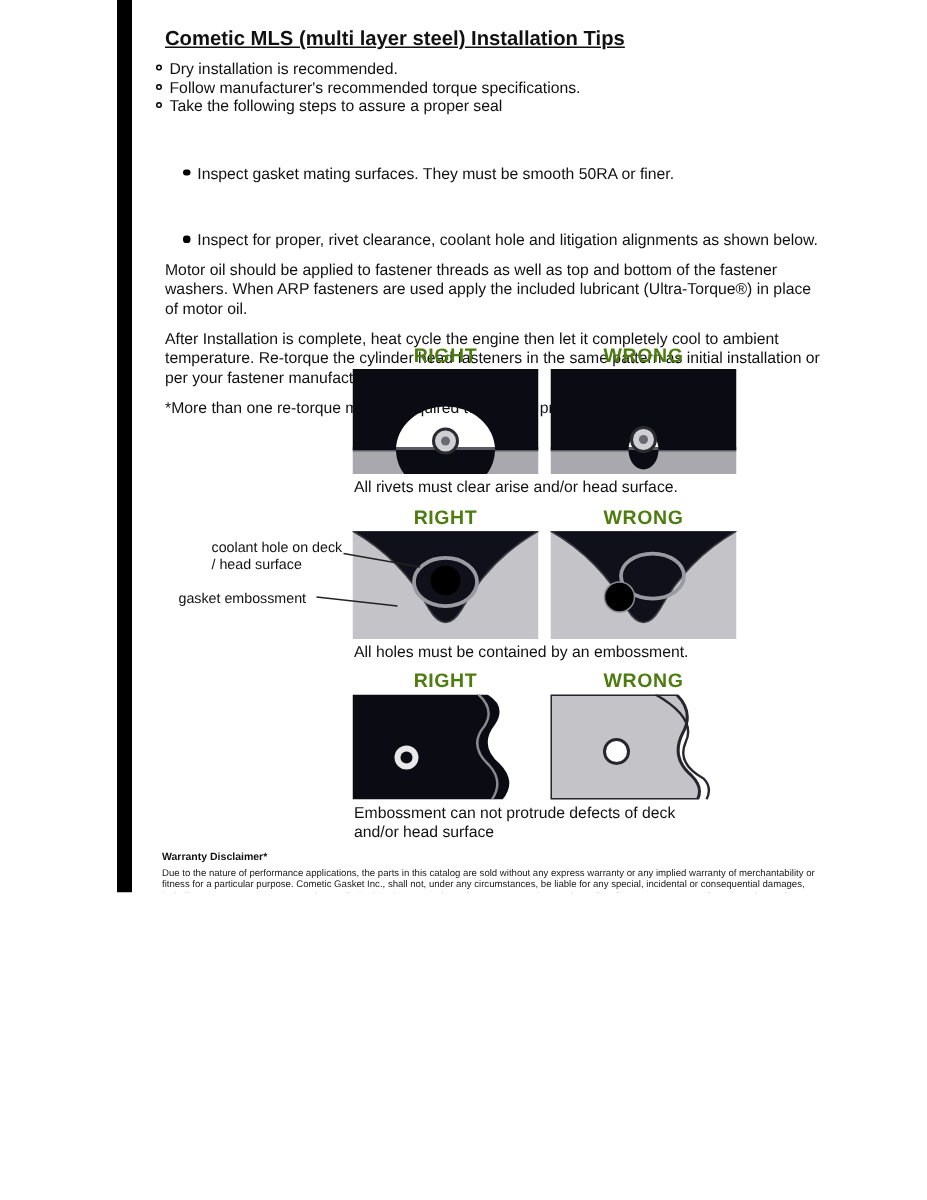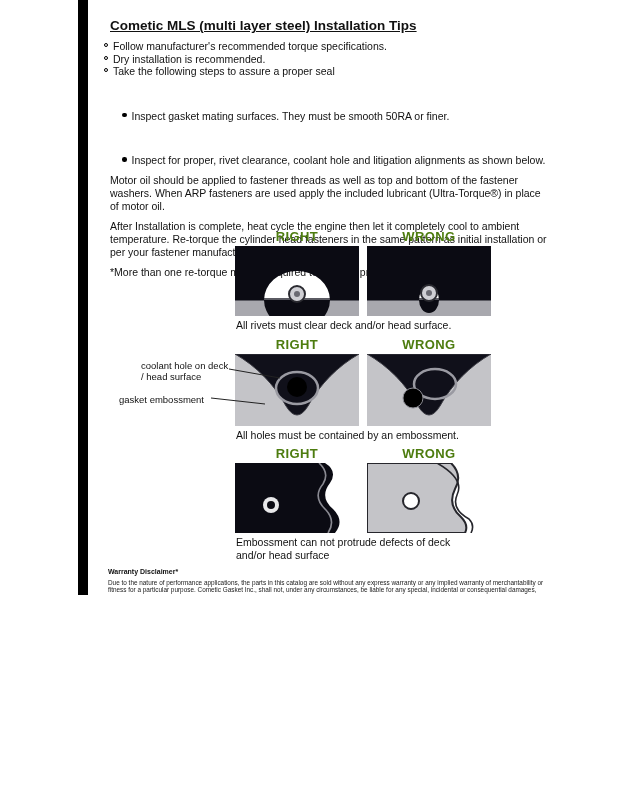--- a/index.html
+++ b/index.html
@@ -138,25 +138,25 @@
 
 <div class="page">
   <div class="leftbar"></div>
 
   <div class="content">
     <h1 class="title">Cometic MLS (multi layer steel) Installation Tips</h1>
 
     <div class="tips">
       <div class="tip">
         <span class="ring"></span>
-        <span>Follow manufacturer's recommended torque specifications.</span>
+        <span>Dry installation is recommended.</span>
       </div>
       <div class="tip">
         <span class="ring"></span>
-        <span>Dry installation is recommended.</span>
+        <span>Follow manufacturer's recommended torque specifications.</span>
       </div>
       <div class="tip">
         <span class="ring"></span>
         <span>Take the following steps to assure a proper seal</span>
       </div>
       <div class="tip sub">
         <span class="dot"></span>
         <span>Inspect gasket mating surfaces.  They must be smooth 50RA or finer.</span>
       </div>
       <div class="tip sub">
@@ -186,21 +186,21 @@
           <circle cx="62" cy="48" r="3" fill="#6a6a72"></circle>
         </svg>
         <svg width="124" height="70" viewBox="0 0 124 70">
           <rect x="0" y="54" width="124" height="16" fill="#a8a8ae"></rect>
           <rect x="0" y="52" width="124" height="3" fill="#5a5a62"></rect>
           <path fill-rule="evenodd" fill="#0b0b13" d="M0,0 H124 V54 H0 Z M62,54 m-10,0 a10,13 0 1,0 20,0 a10,13 0 1,0 -20,0"></path>
           <circle cx="62" cy="47" r="8" fill="#cfcfd4" stroke="#2a2a30" stroke-width="2"></circle>
           <circle cx="62" cy="47" r="3" fill="#6a6a72"></circle>
         </svg>
       </div>
-      <div class="dg-cap">All rivets must clear deck and/or head surface.</div>
+      <div class="dg-cap">All rivets must clear arise and/or head surface.</div>
     </div>
 
     <div class="dg-row">
       <div class="dg-head">
         <span>RIGHT</span>
         <span>WRONG</span>
       </div>
       <div class="dg-panels">
         <svg width="124" height="72" viewBox="0 0 124 72">
           <rect width="124" height="72" fill="#c4c4c8"></rect>

